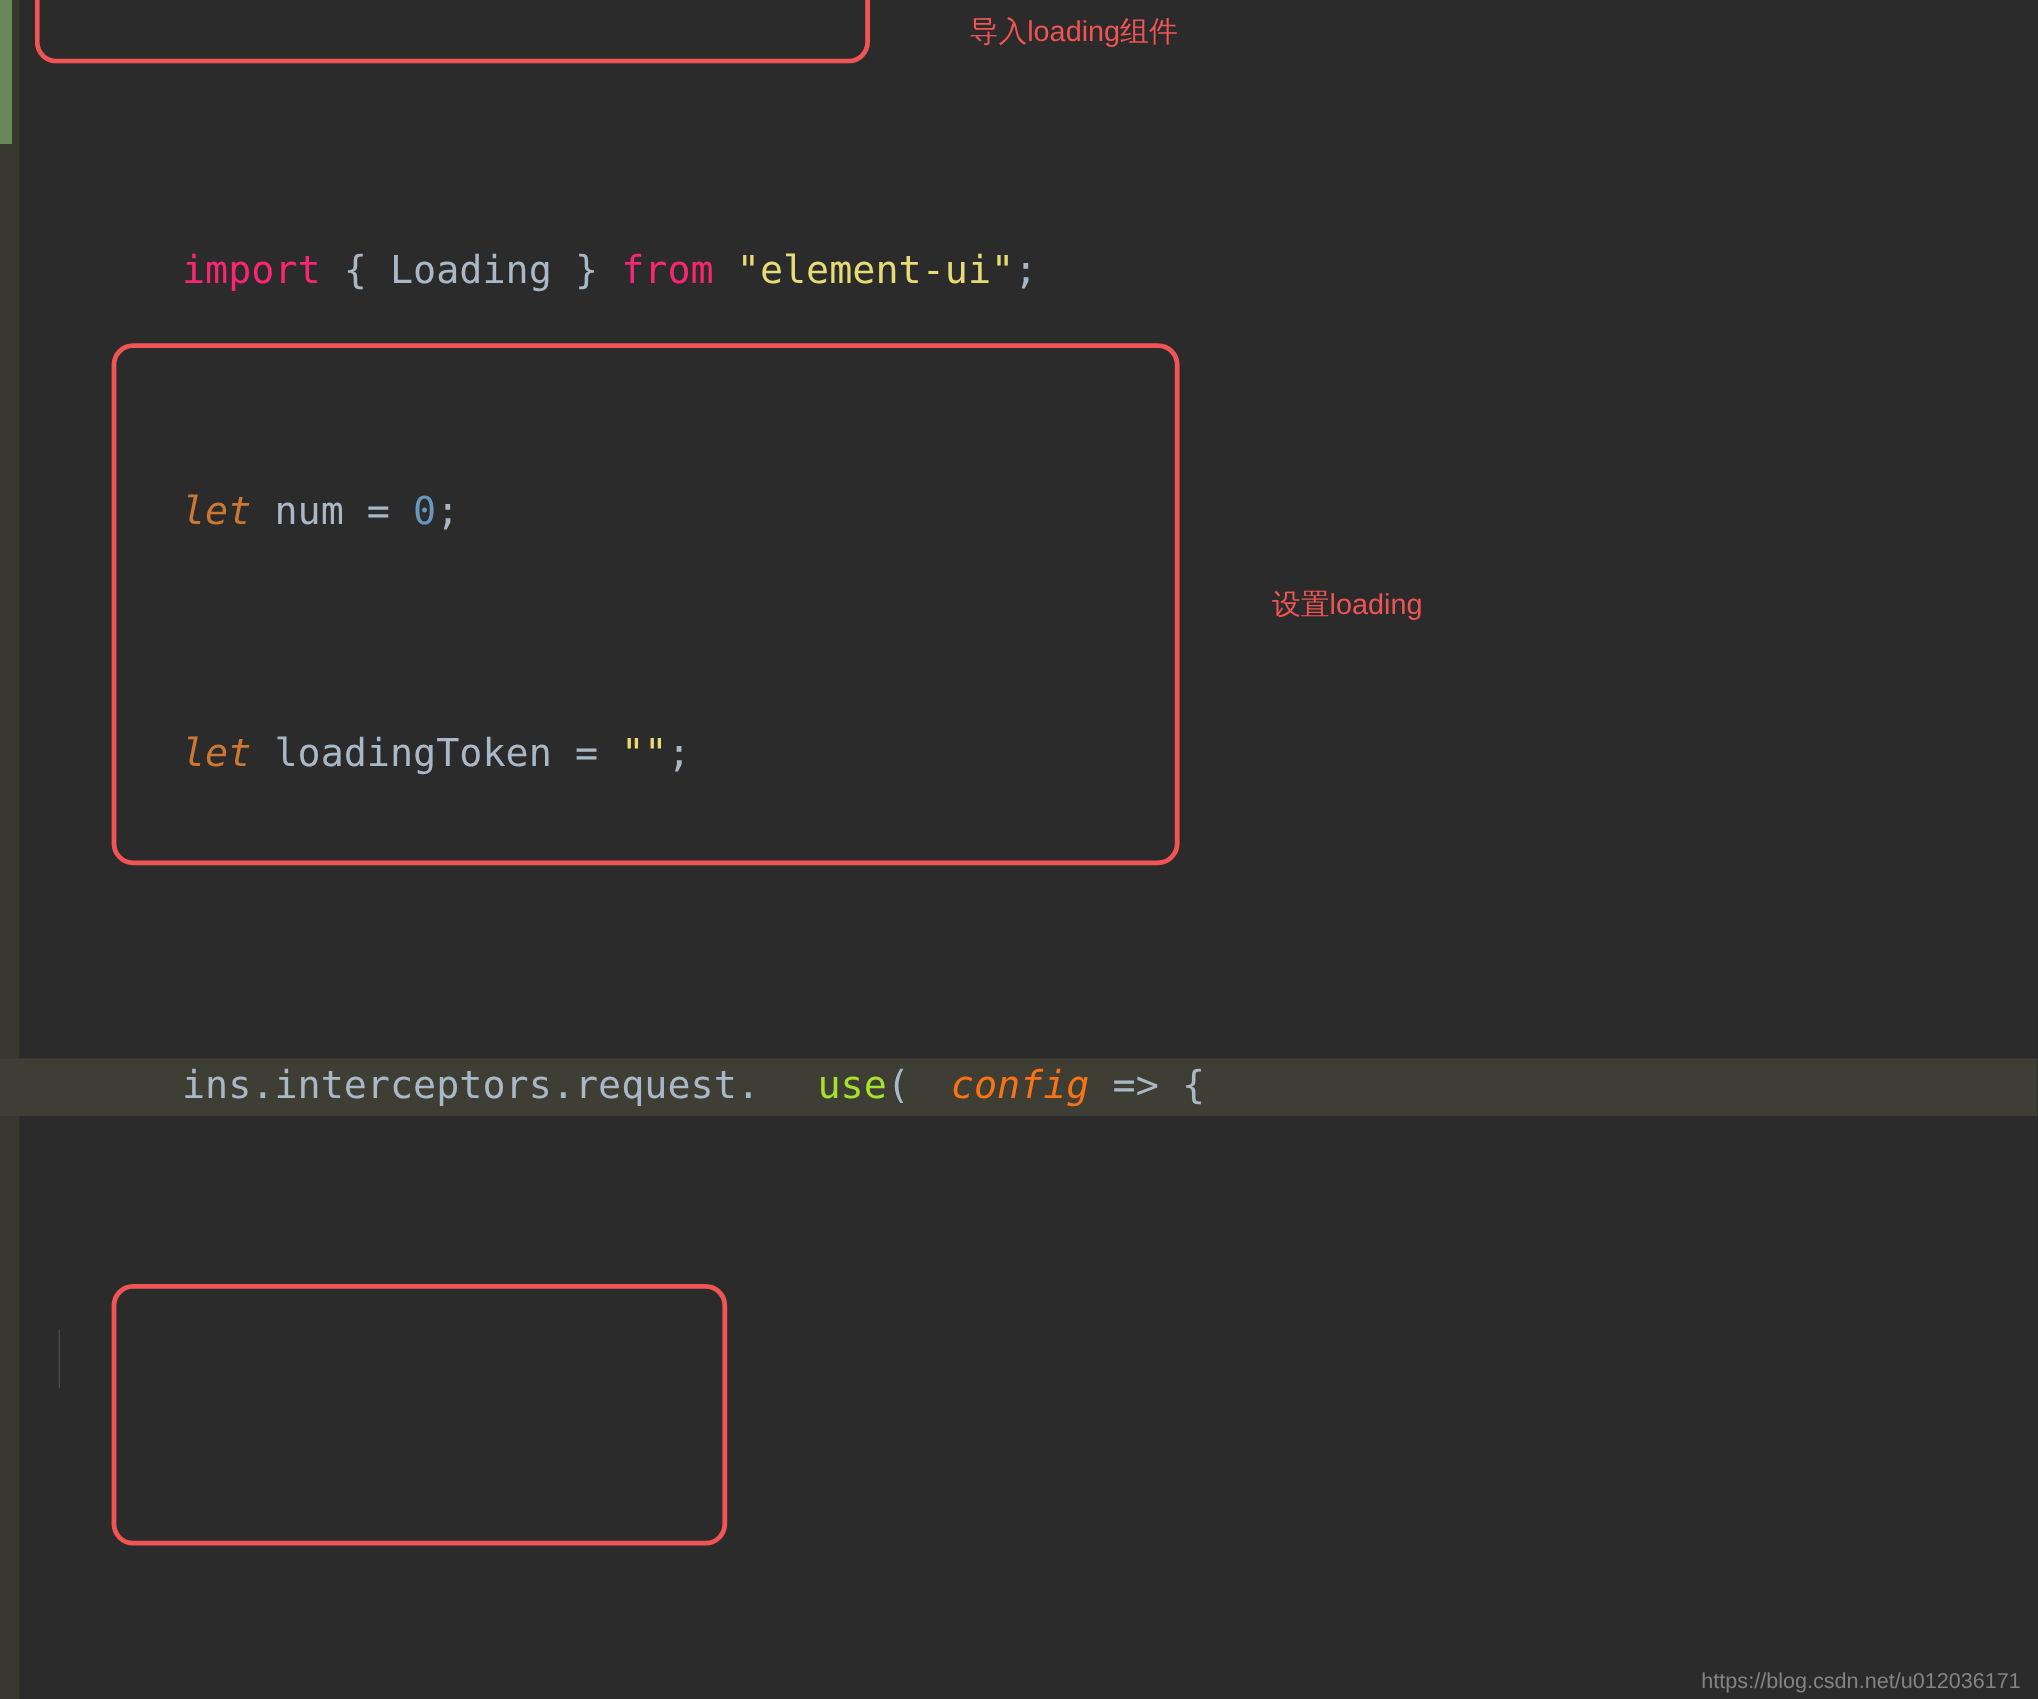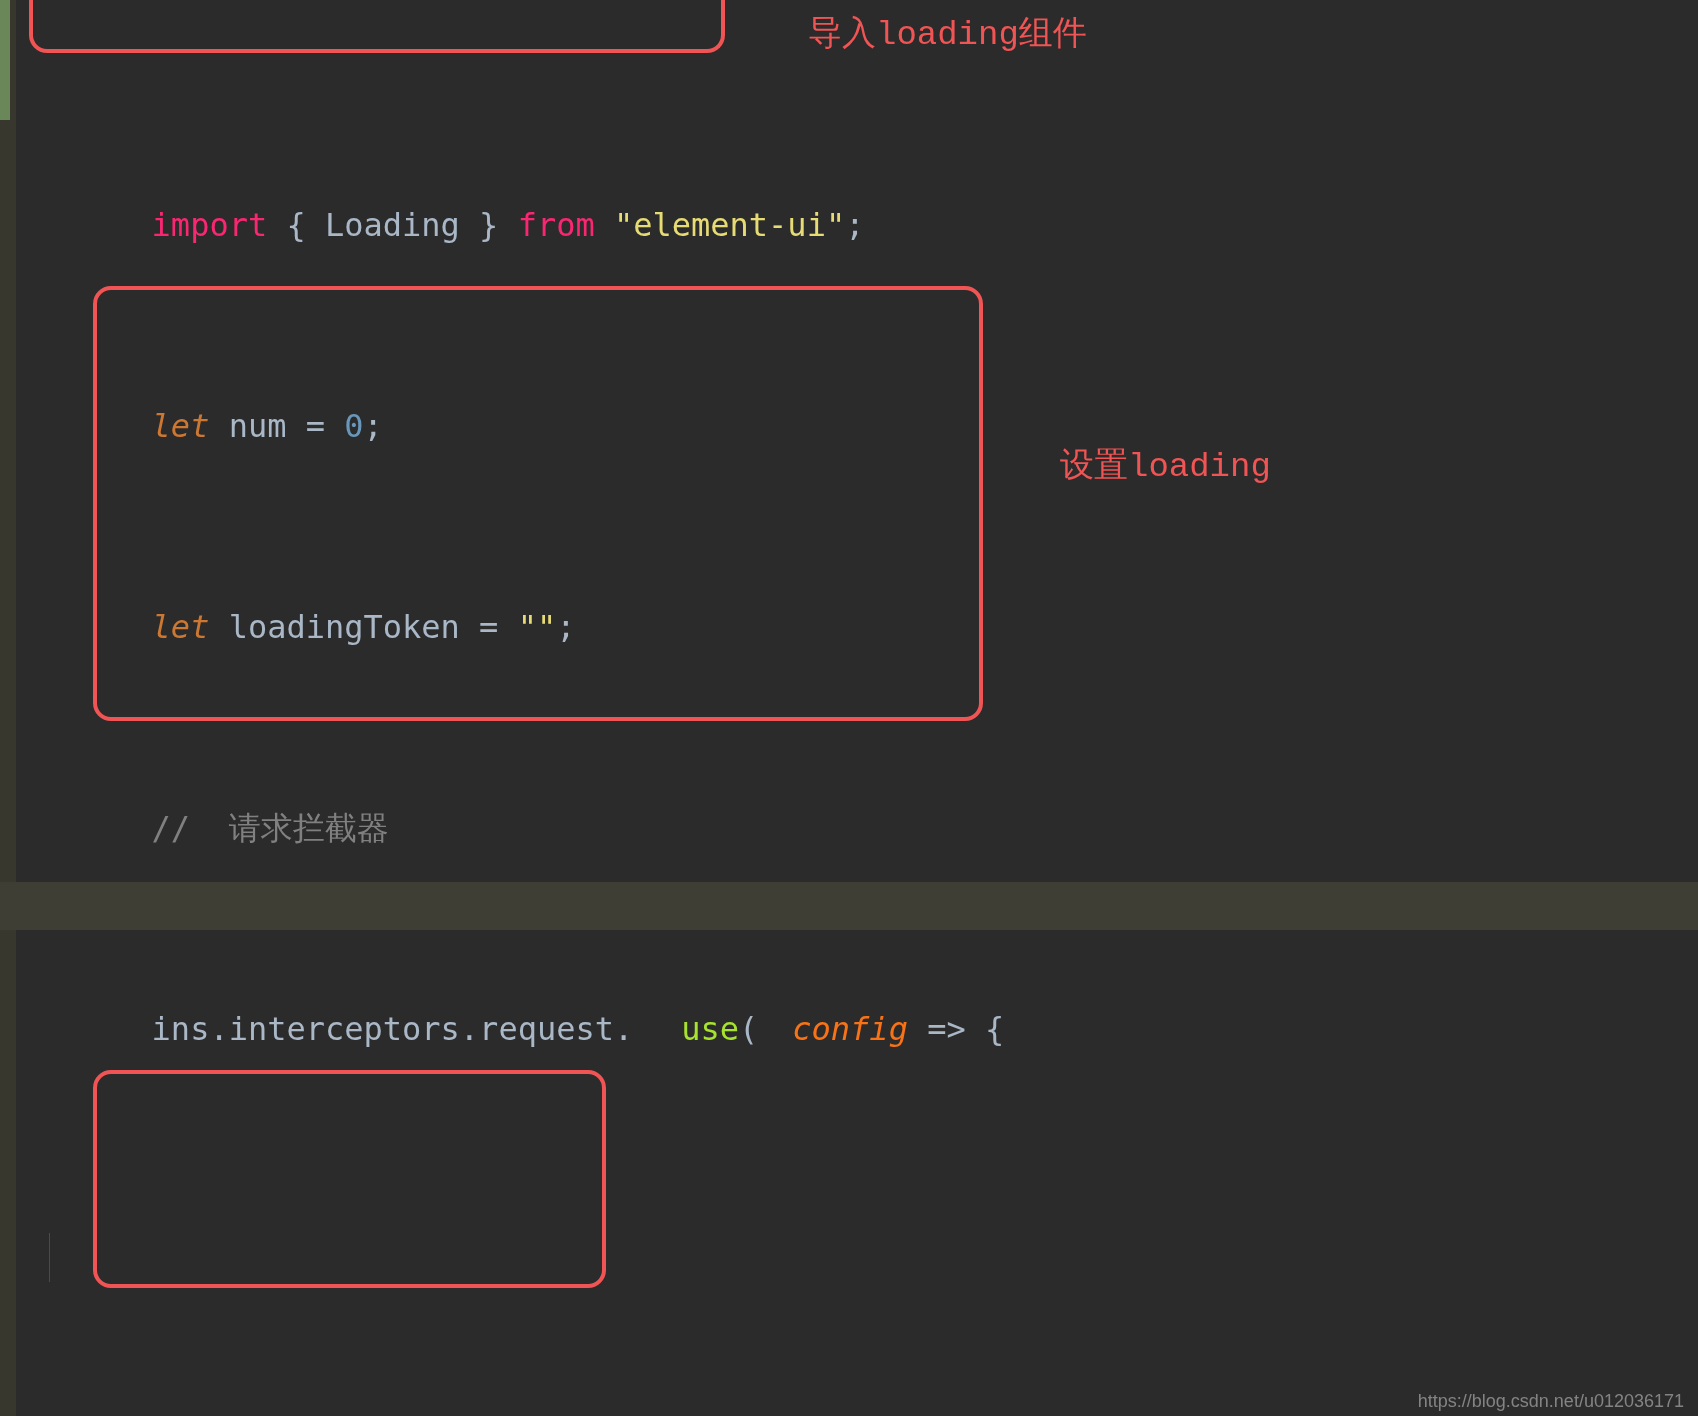--- a/index.html
+++ b/index.html
@@ -31,22 +31,22 @@
   .t-op{color:#cc7832;}
   .indent-guide{
     position:absolute;
     border-left:1px solid #4a4a4a;
     top:0;height:49px;
     margin-left:0;
   }
   .annot{
     position:absolute;
     color:#f05454;
-    font-family:Liberation Mono, monospace;
-    font-size:34px;
+    font-family:Liberation Sans, sans-serif;
+    font-size:24px;
     font-weight:400;
   }
   .redbox{
     position:absolute;
     border:4px solid #f05454;
     border-radius:18px;
     pointer-events:none;
   }
   .highlight-line{
     position:absolute;left:0;width:100%;height:48px;background:#3e3e34;
@@ -81,23 +81,20 @@
     <div class="line">
       <span class="t-kw-it">let</span><span> </span><span class="t-id">num</span><span> </span><span class="t-id">=</span><span> </span><span class="t-num">0</span><span class="t-id">;</span>
     </div>
 
     
     <div class="line">
       <span class="t-kw-it">let</span><span> </span><span class="t-id">loadingToken</span><span> </span><span class="t-id">=</span><span> </span><span class="t-str">""</span><span class="t-id">;</span>
     </div>
 
     
-    <div class="line">
-      <span class="t-comment">//  请求拦截器</span>
-    </div>
 
     
     <div class="line">
       <span class="t-id">ins.interceptors.request.</span><span class="t-fn">use</span><span class="t-id">(</span><span class="t-param">config</span><span> </span><span class="t-id">=&gt;</span><span class="t-id"> {</span>
     </div>
 
     
 
     
     <div class="line">
@@ -168,17 +165,17 @@
   </div>
 
   <div class="redbox" style="left:29px;top:0px;width:688px;height:49px;border-top-left-radius:0;border-top-right-radius:0;border-top:none;"></div>
 
   <div class="redbox" style="left:93px;top:286px;width:882px;height:427px;"></div>
 
   <div class="redbox" style="left:93px;top:1070px;width:505px;height:210px;"></div>
 
   <div class="annot" style="left:808px;top:10px;">导入loading组件</div>
 
-  <div class="annot" style="left:1060px;top:442px;">设置loading</div>
+  <div class="annot" style="left:1060px;top:488px;">设置loading</div>
 
 
   <div class="watermark">https://blog.csdn.net/u012036171</div>
 </div>
 
 </body></html>

